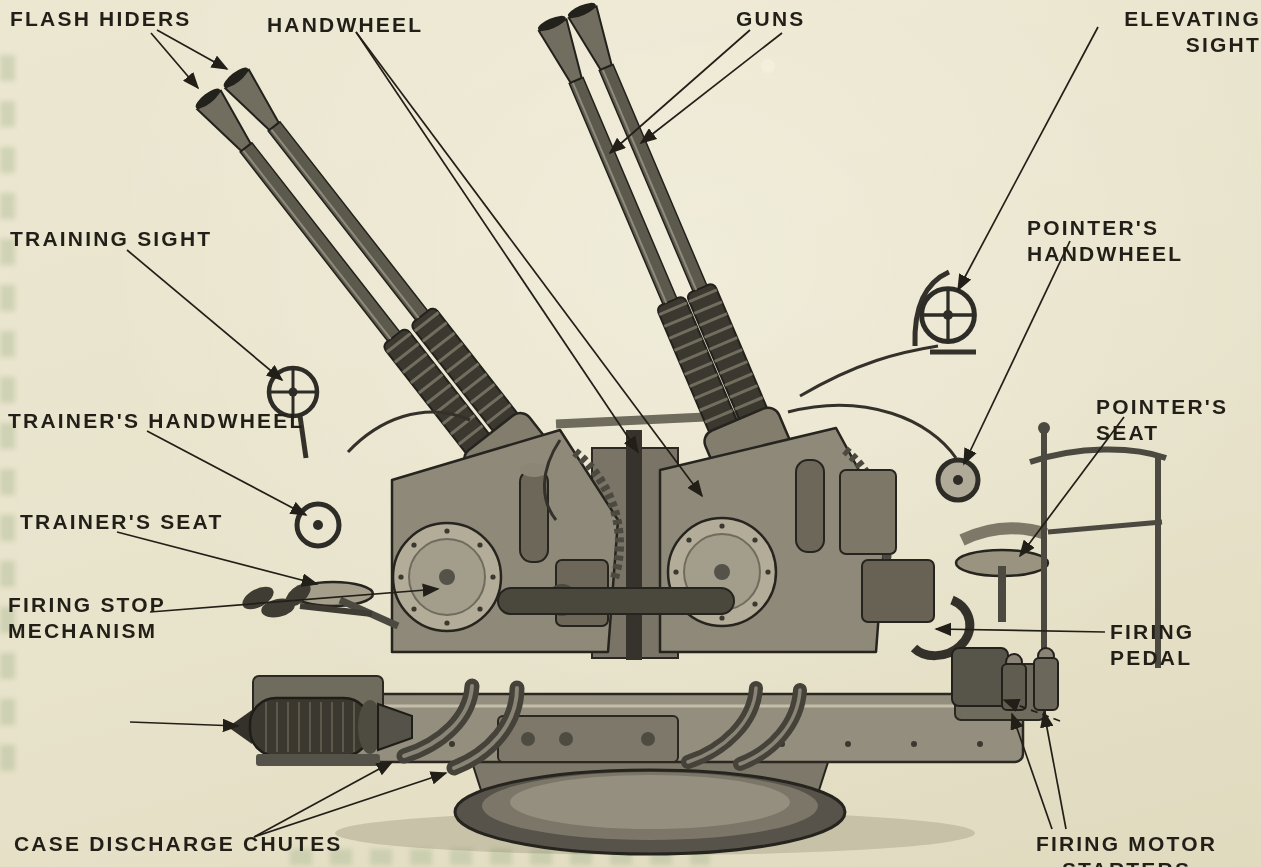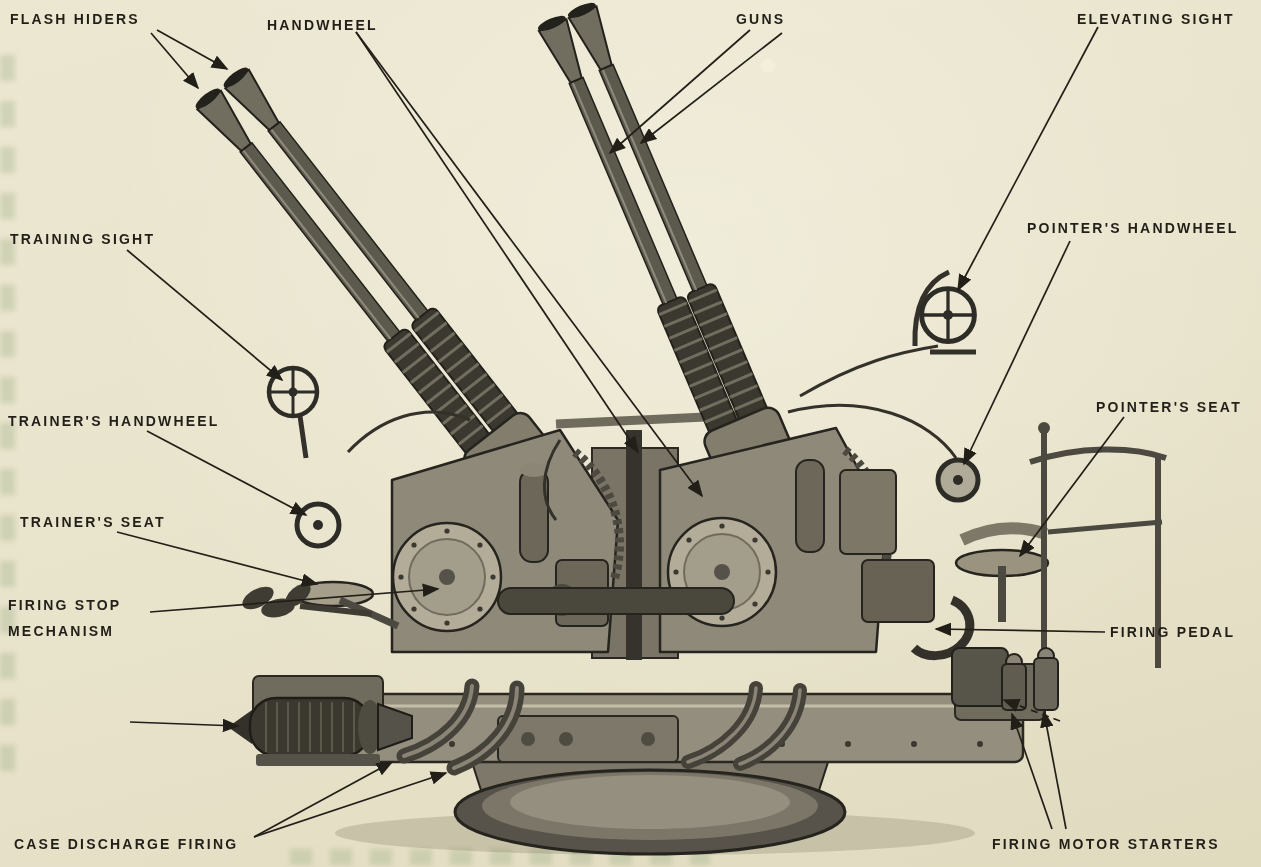--- a/index.html
+++ b/index.html
@@ -6,21 +6,21 @@
   .stage{
     position:relative;width:1261px;height:867px;overflow:hidden;
     background:
       radial-gradient(ellipse at 55% 30%, rgba(255,255,248,0.30), rgba(0,0,0,0) 62%),
       linear-gradient(165deg,#ece7d1 0%,#e8e3cb 55%,#e0dbbf 100%);
     font-family:"Liberation Sans","DejaVu Sans",sans-serif;
   }
   .art{position:absolute;left:0;top:0;width:1261px;height:867px;}
   .label{
     position:absolute;
-    font-size:14px;line-height:26px;font-weight:bold;
+    font-size:21px;line-height:26px;font-weight:bold;
     letter-spacing:2.2px;color:#221f18;
     white-space:pre-line;
   }
   .label.center{text-align:center;}
   .bleed{position:absolute;filter:blur(2.5px);pointer-events:none;}
   .bleed-left{
     left:0;top:55px;width:15px;height:720px;
     background:repeating-linear-gradient(180deg,rgba(115,145,95,0.22) 0 26px,rgba(0,0,0,0) 26px 46px);
   }
   .bleed-bottom{
@@ -273,16 +273,16 @@
   <div class="label" style="left:736px;top:6px;">GUNS</div>
   <div class="label" style="left:1077px;top:6px;text-align:right;">ELEVATING SIGHT</div>
   <div class="label" style="left:10px;top:226px;">TRAINING SIGHT</div>
   <div class="label" style="left:1027px;top:215px;">POINTER'S HANDWHEEL</div>
   <div class="label" style="left:8px;top:408px;">TRAINER'S HANDWHEEL</div>
   <div class="label" style="left:1096px;top:394px;">POINTER'S SEAT</div>
   <div class="label" style="left:20px;top:509px;">TRAINER'S SEAT</div>
   <div class="label" style="left:8px;top:592px;">FIRING STOP
 MECHANISM</div>
   <div class="label" style="left:1110px;top:619px;">FIRING PEDAL</div>
-  <div class="label" style="left:14px;top:831px;">CASE DISCHARGE FIRING</div>
+  <div class="label" style="left:14px;top:831px;">CASE DISCHARGE CHUTES</div>
   <div class="label" style="left:992px;top:831px;text-align:center;">FIRING MOTOR STARTERS</div>
 
 </div>
 
 </body></html>

